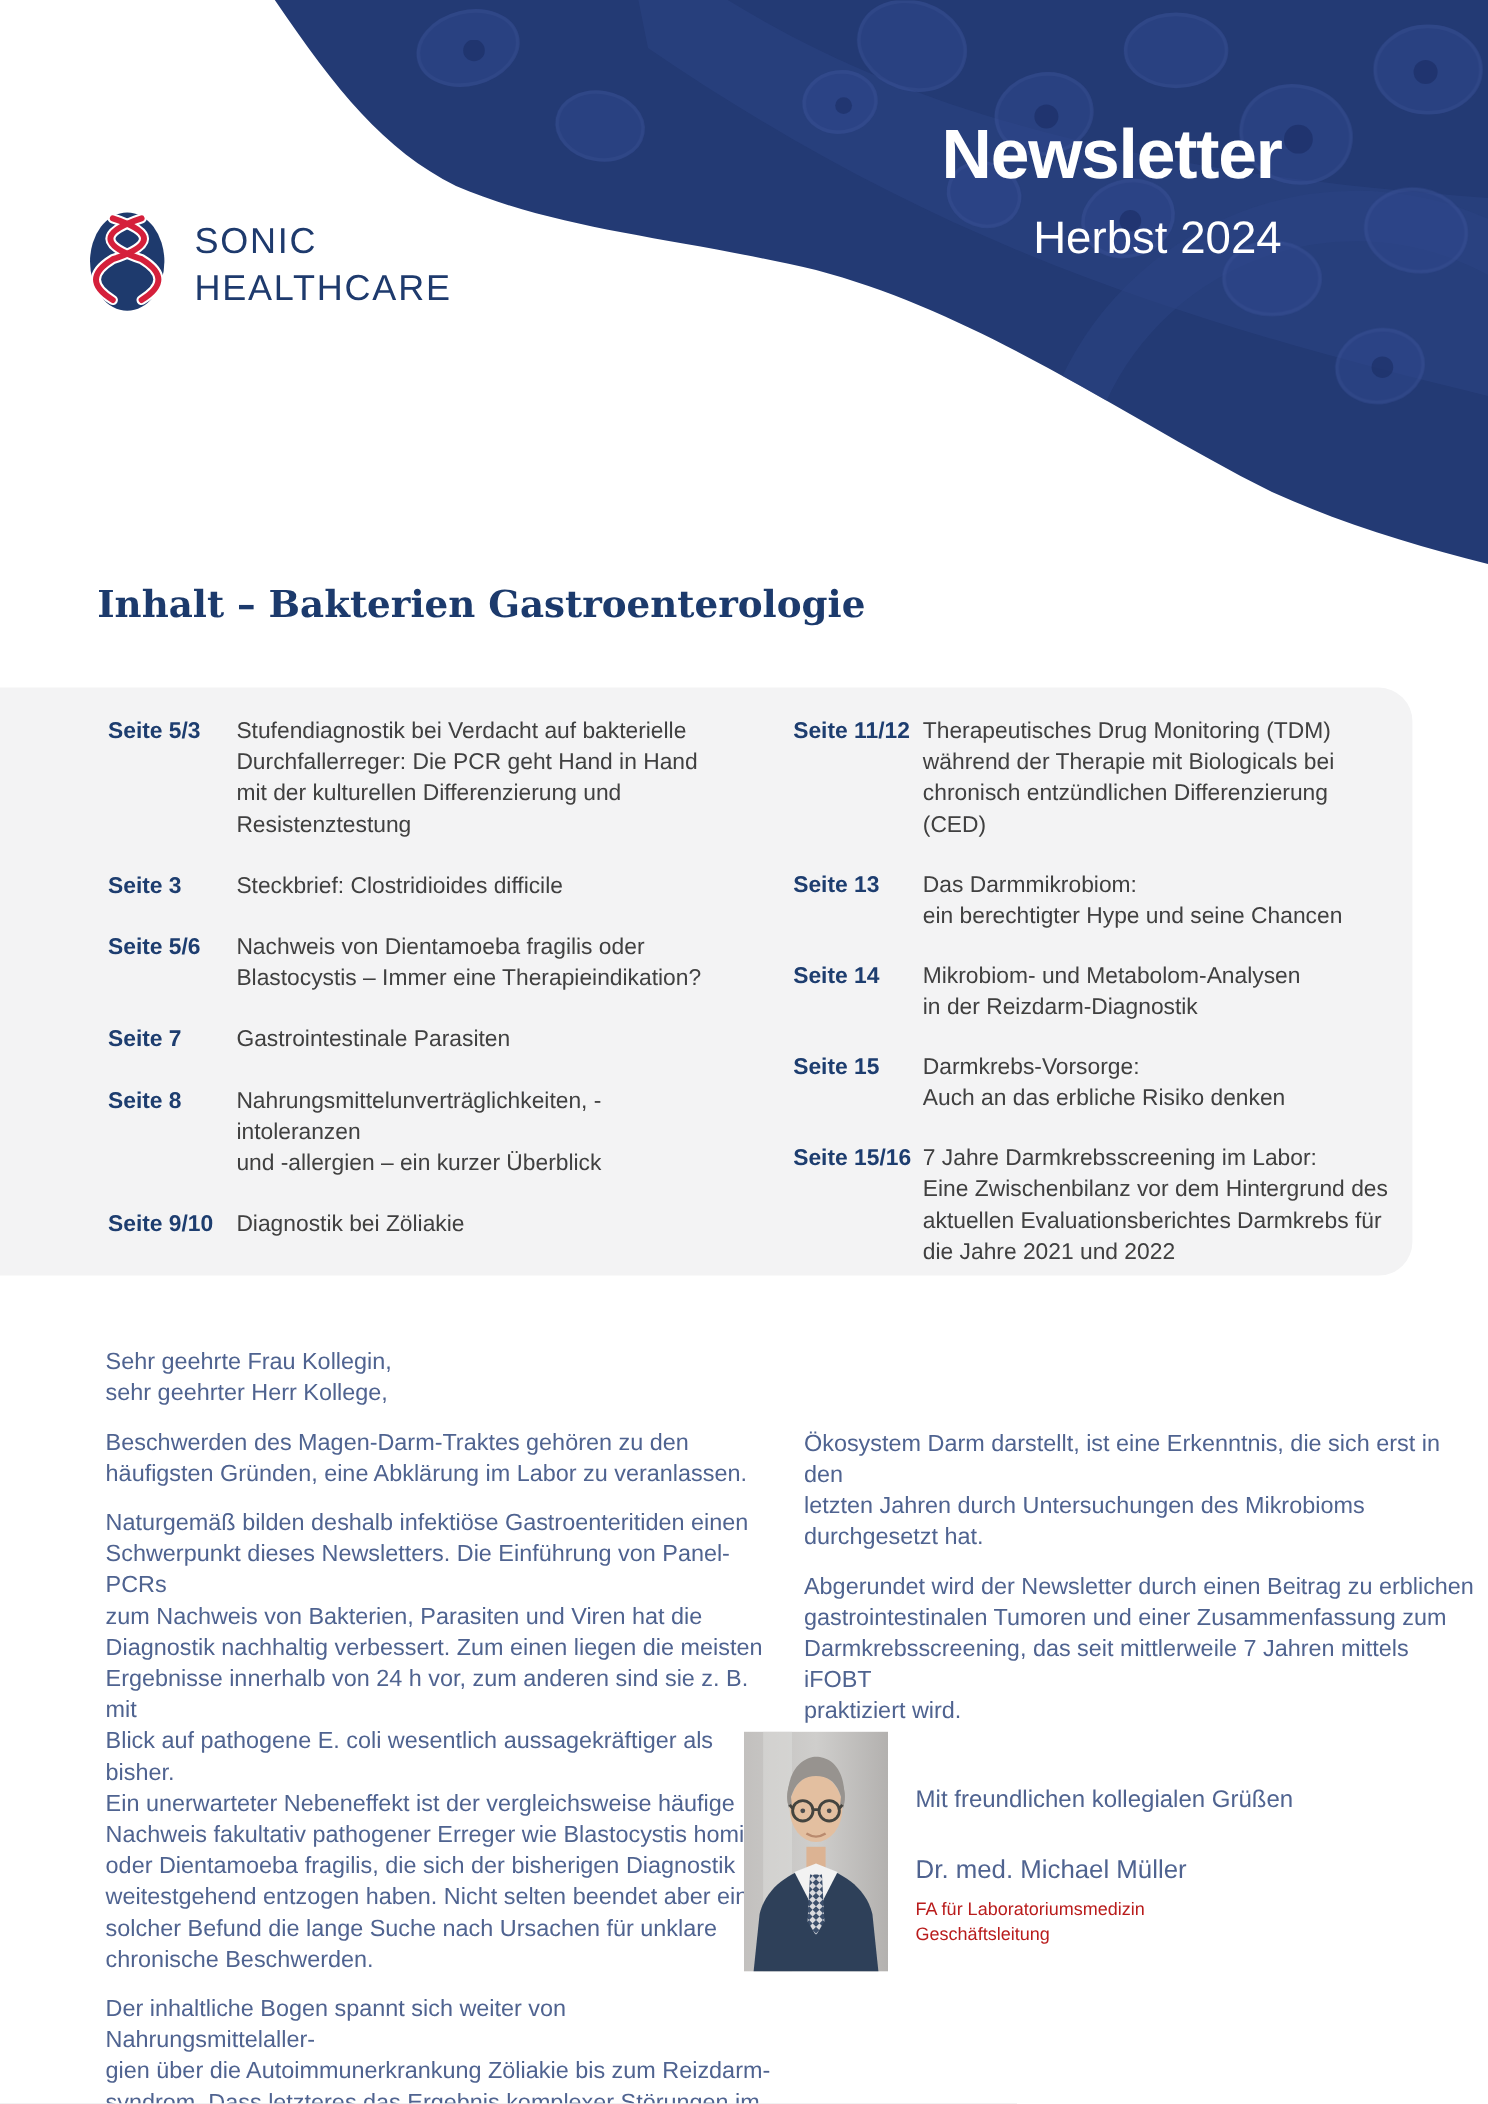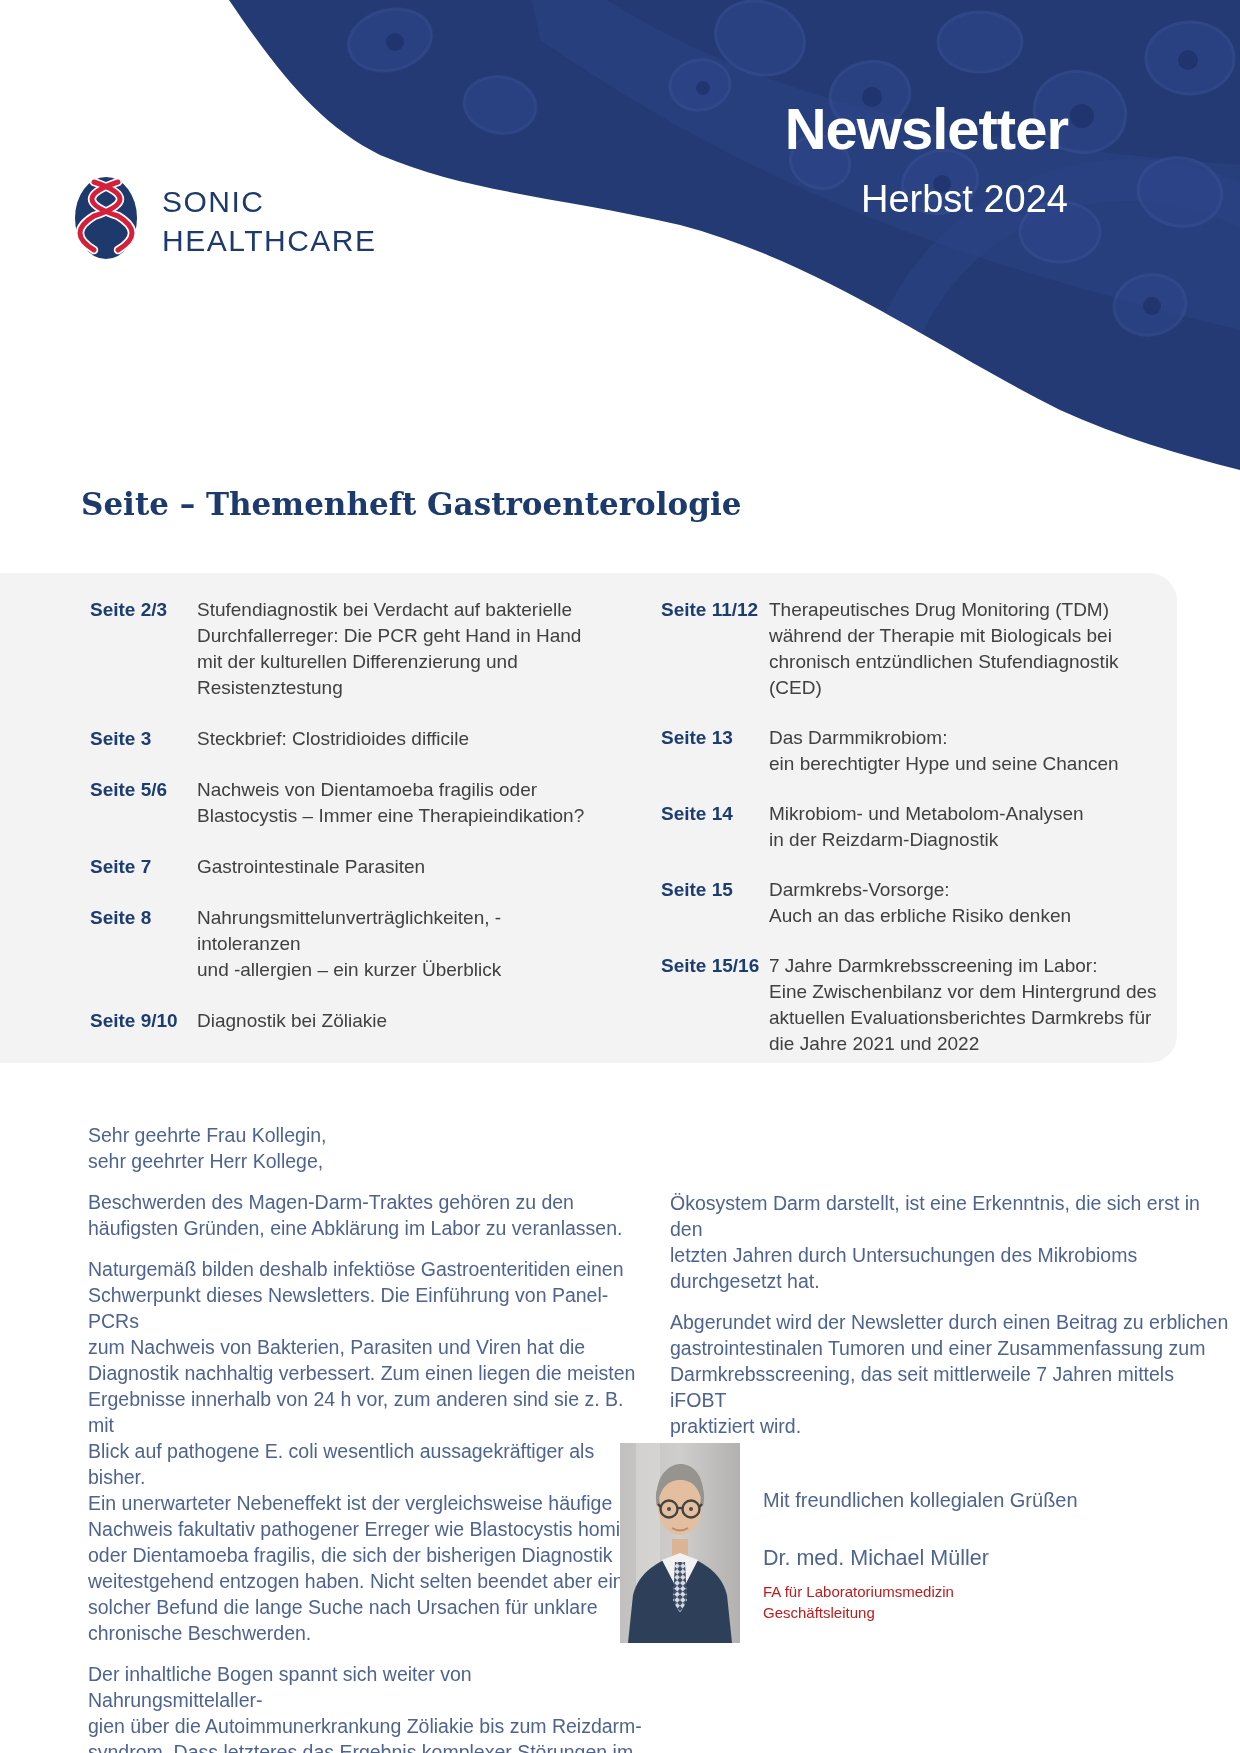--- a/index.html
+++ b/index.html
@@ -102,26 +102,26 @@
         <path d="M21,6 Q73,23 21,40 Q-7,57 21,74" stroke="#d5203b" stroke-width="5"></path>
         <path d="M45,6 Q-7,23 45,40 Q73,57 45,74" stroke="#d5203b" stroke-width="5"></path>
       </g>
     </svg>
     <div class="logo-text">
       <div>SONIC</div>
       <div>HEALTHCARE</div>
     </div>
   </div>
 
-  <h1 class="toc-heading">Seite – Themenheft Gastroenterologie</h1>
+  <h1 class="toc-heading">Inhalt – Bakterien Gastroenterologie</h1>
 
   <div class="toc-box">
     <div class="toc-col colL">
       <div class="toc-row">
-        <div class="toc-page">Seite 2/3</div>
+        <div class="toc-page">Seite 5/3</div>
         <div class="toc-title">Stufendiagnostik bei Verdacht auf bakterielle
 Durchfallerreger: Die PCR geht Hand in Hand
 mit der kulturellen Differenzierung und
 Resistenztestung</div>
       </div>
       <div class="toc-row">
         <div class="toc-page">Seite 3</div>
         <div class="toc-title">Steckbrief: Clostridioides difficile</div>
       </div>
       <div class="toc-row">
@@ -141,21 +141,21 @@
       <div class="toc-row">
         <div class="toc-page">Seite 9/10</div>
         <div class="toc-title">Diagnostik bei Zöliakie</div>
       </div>
     </div>
     <div class="toc-col colR">
       <div class="toc-row">
         <div class="toc-page">Seite 11/12</div>
         <div class="toc-title">Therapeutisches Drug Monitoring (TDM)
 während der Therapie mit Biologicals bei
-chronisch entzündlichen Stufendiagnostik
+chronisch entzündlichen Differenzierung
 (CED)</div>
       </div>
       <div class="toc-row">
         <div class="toc-page">Seite 13</div>
         <div class="toc-title">Das Darmmikrobiom:
 ein berechtigter Hype und seine Chancen</div>
       </div>
       <div class="toc-row">
         <div class="toc-page">Seite 14</div>
         <div class="toc-title">Mikrobiom- und Metabolom-Analysen

